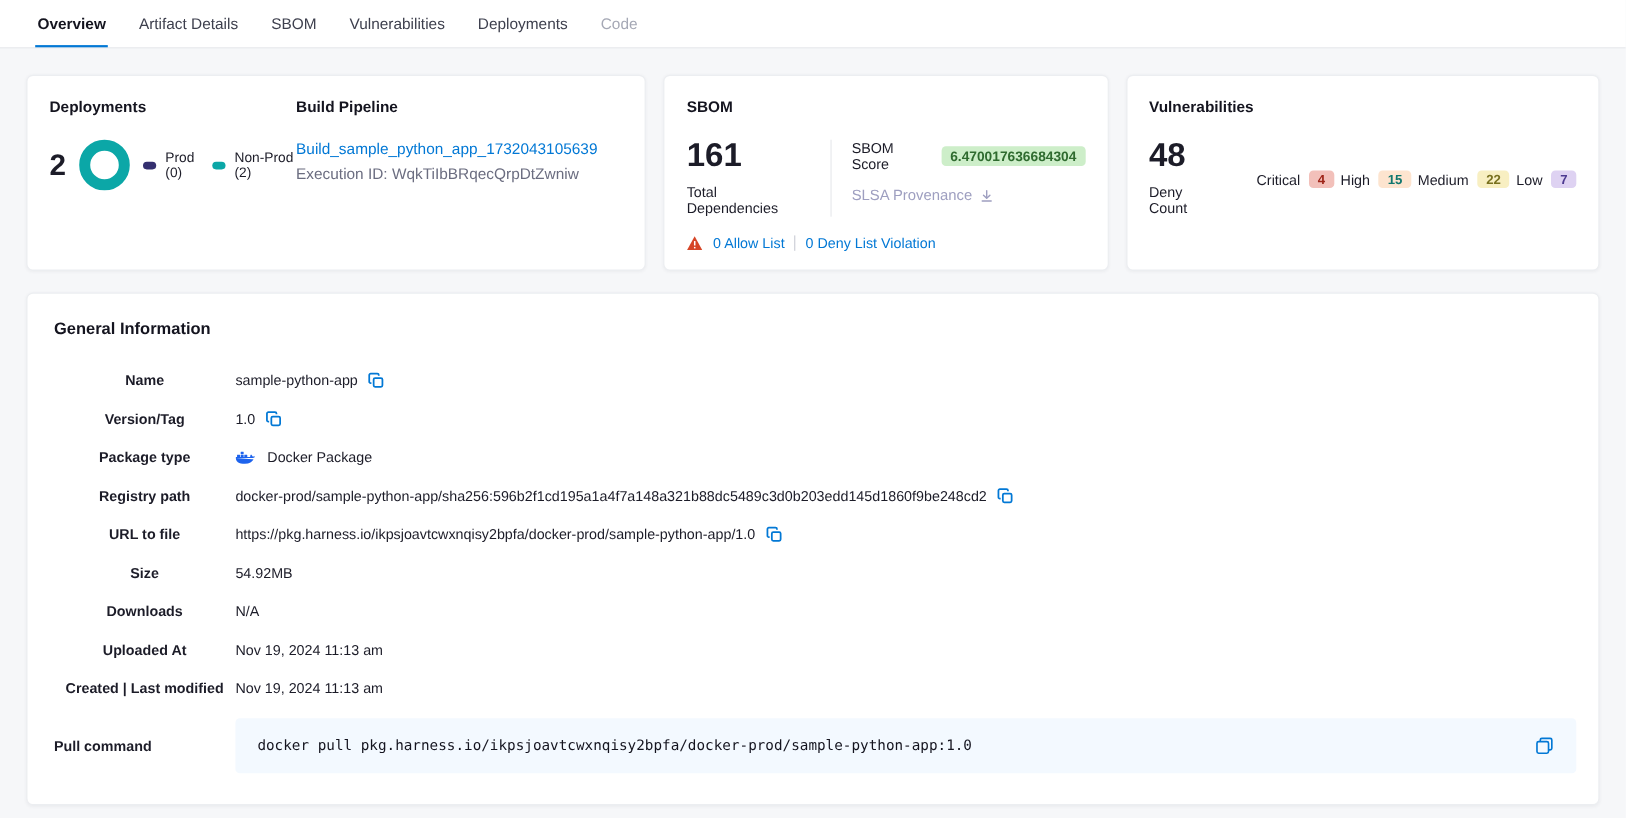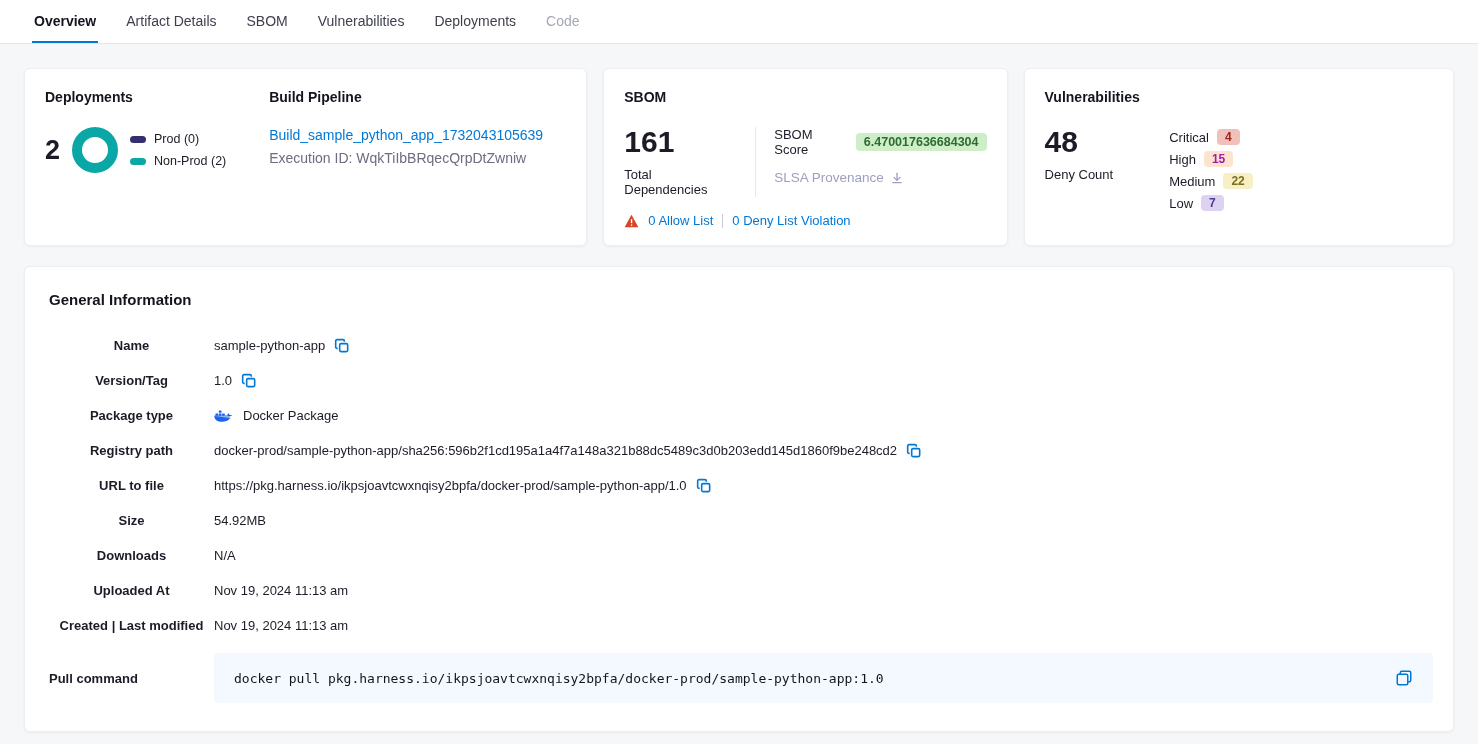--- a/index.html
+++ b/index.html
@@ -52,21 +52,21 @@
   .dep-col { width: 43%; }
   .pipe-col { flex: 1; }
   .dep-body { display: flex; align-items: center; gap: 12px; }
   .dep-total { font-size: 27px; font-weight: 700; }
   .donut {
     width: 46px; height: 46px;
     border-radius: 50%;
     border: 10px solid #0ba7a7;
     flex: 0 0 auto;
   }
-  .legend { display: flex; flex-direction: column; gap: 8px; }
+  .legend { display: flex; flex-direction: row; gap: 8px; }
   .legend-row { display: flex; align-items: center; gap: 8px; font-size: 12.5px; }
   .swatch { width: 16px; height: 7px; border-radius: 4px; display: inline-block; }
   .swatch-prod { background: #342f6f; }
   .swatch-nonprod { background: #0ba7a7; }
   .pipeline-link { color: #0278d5; font-size: 14px; margin-bottom: 7px; cursor: pointer; display: inline-block; }
   .execution-id { color: #6b6d80; font-size: 14px; }
 
   
   .card-sbom { flex: 401 0 0; }
   .sbom-body { display: flex; gap: 18px; }
@@ -80,25 +80,25 @@
     font-size: 12.5px; font-weight: 600;
   }
   .slsa-row { margin-top: 13px; display: flex; align-items: center; gap: 6px; color: #9e9fc0; font-size: 13.5px; cursor: pointer; }
   .sbom-links { margin-top: 16px; display: flex; align-items: flex-end; gap: 9px; }
   .sbom-link { color: #0278d5; font-size: 13px; cursor: pointer; }
   .vert-div { width: 1px; height: 14px; background: #c9cbd4; }
 
   
   .card-vulns { flex: 430 0 0; }
   .vulns-body { display: flex; gap: 56px; }
-  .sev-list { display: flex; flex-direction: column; gap: 6px; padding-top: 2px; }
+  .sev-list { display: flex; flex-direction: row; gap: 6px; padding-top: 2px; align-items: center; }
   .sev-row { display: flex; align-items: center; gap: 8px; font-size: 13px; }
   .sev-badge { border-radius: 4px; padding: 1px 8px; font-size: 12px; font-weight: 600; }
   .sev-critical .sev-badge { background: #f2c0ba; color: #9e2418; }
-  .sev-high     .sev-badge { background: #fde4cf; color: #a21caf; }
+  .sev-high     .sev-badge { background: #fde4cf; color: #0f766e; }
   .sev-medium   .sev-badge { background: #f8efc2; color: #79711f; }
   .sev-low      .sev-badge { background: #ded2f2; color: #4d3a91; }
 
   
   .general-card {
     margin: 0 24px;
     background: #fff;
     border: 1px solid #eceef1;
     border-radius: 6px;
     box-shadow: 0 1px 3px rgba(40,41,61,.05);

